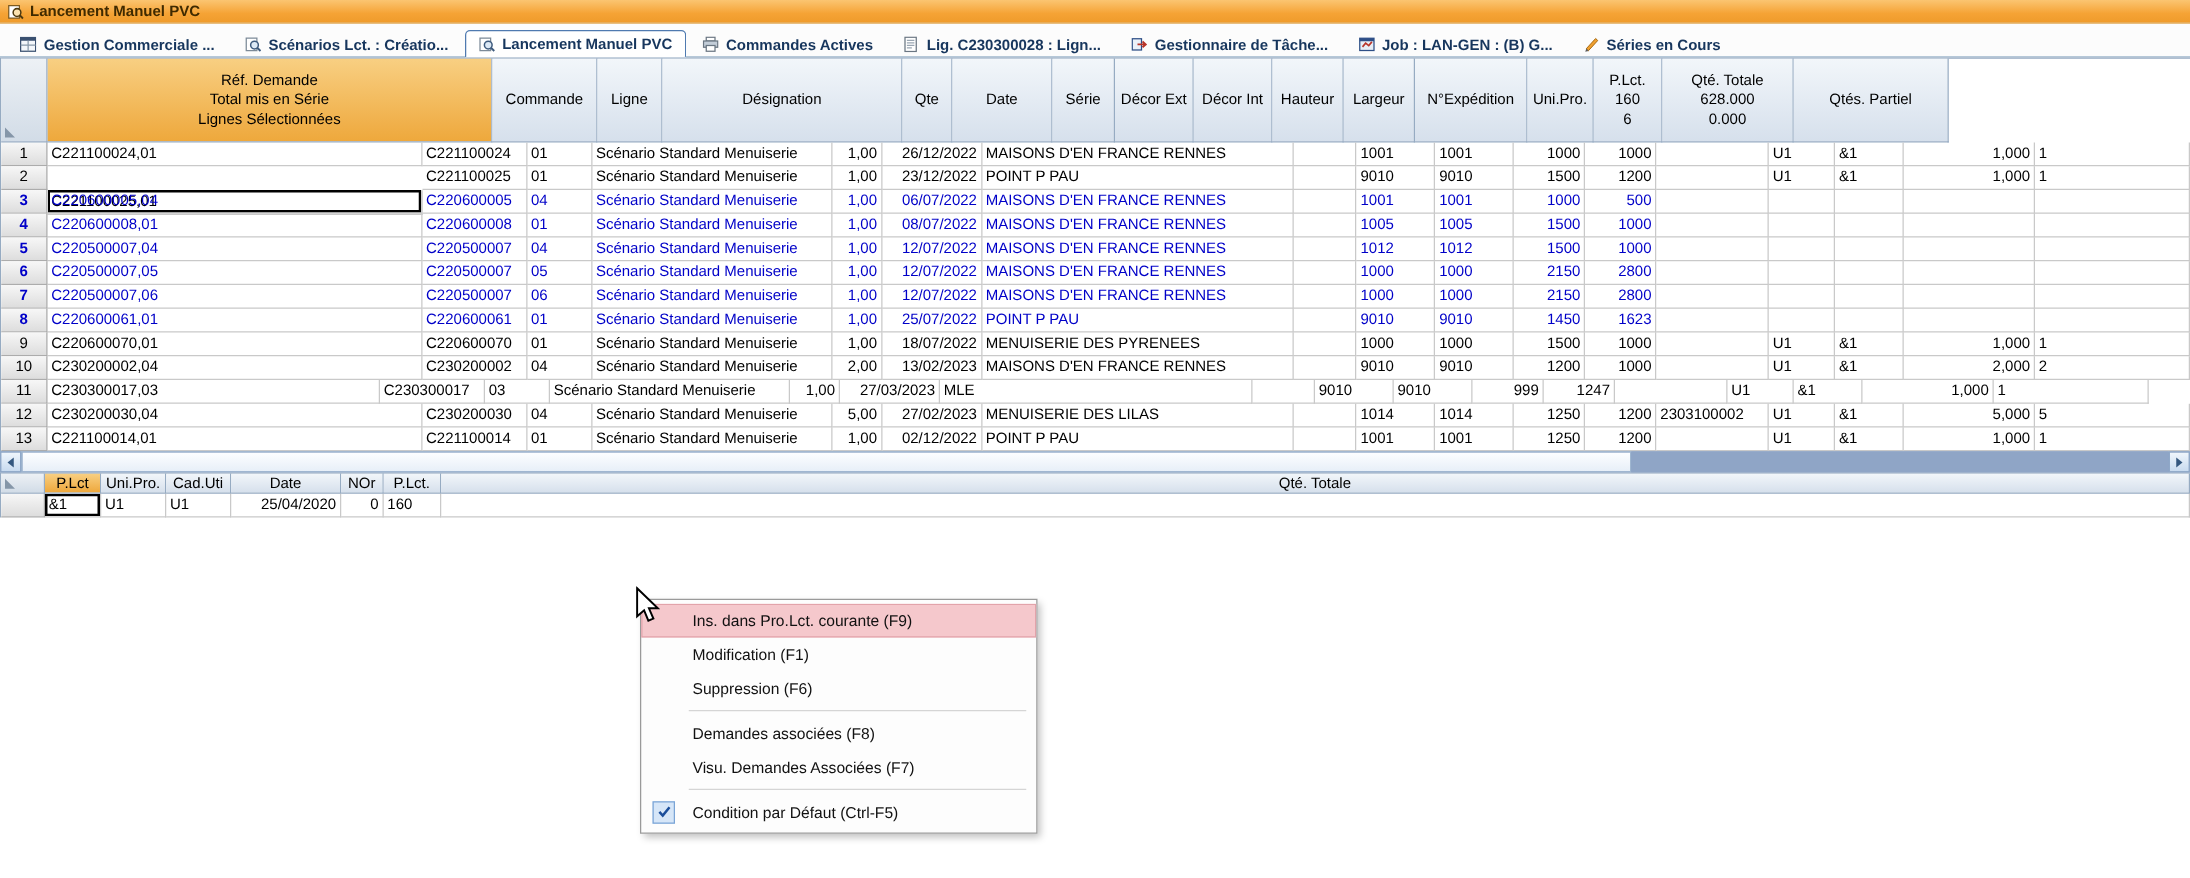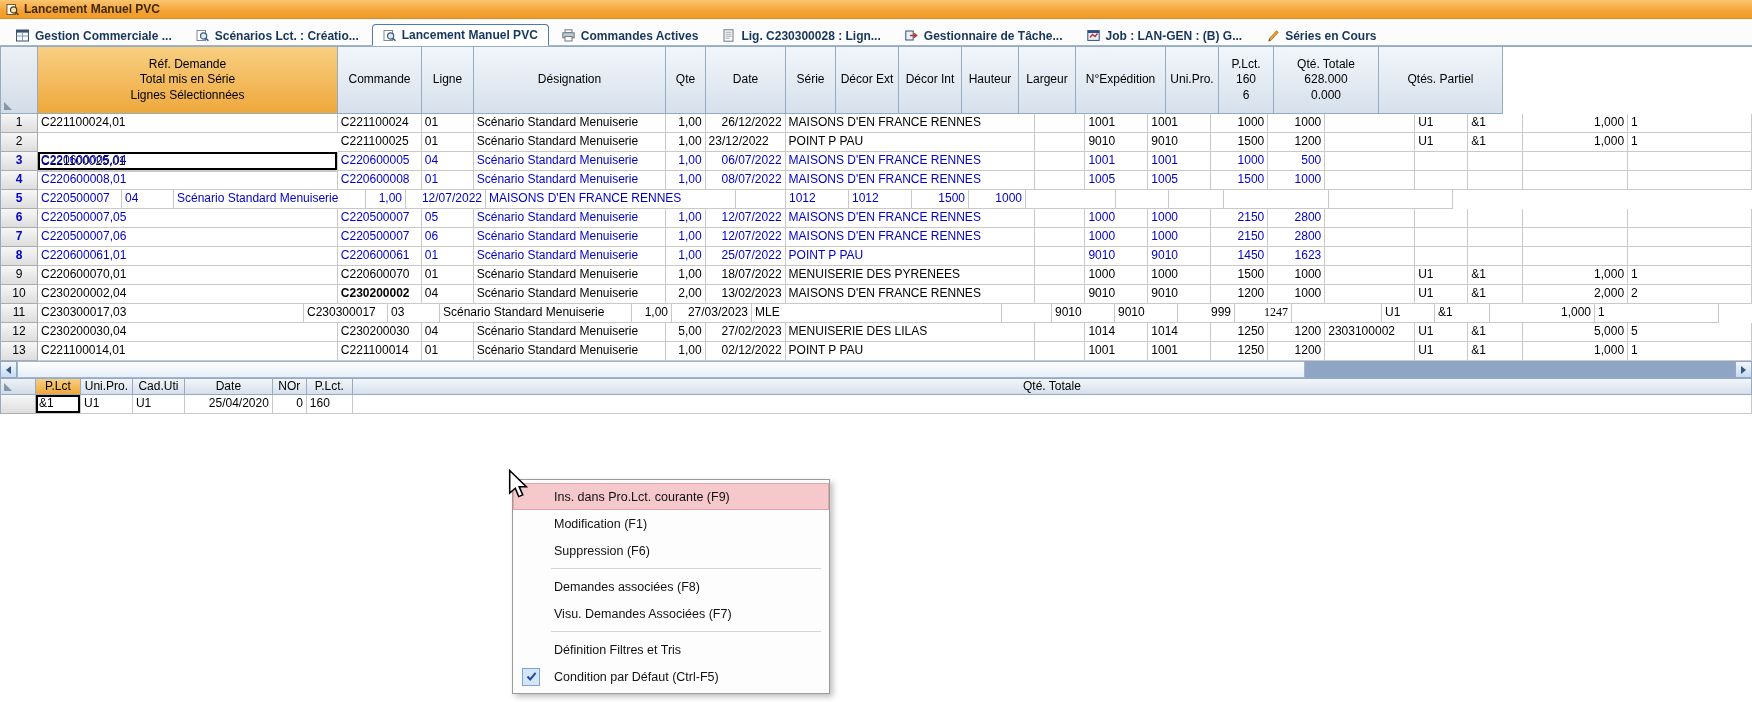--- a/index.html
+++ b/index.html
@@ -171,21 +171,21 @@
             <path d="M2.2 12.4 L3 9.8 L4.9 11.7 Z" fill="#5B5B5B"></path>
           </svg>
         </span>
         <span>Séries en Cours</span>
       </div>
     </div>
 
   <div class="mgrid">
     <div class="hrow">
         <div class="hcell corner" style="width: 37px;"></div>
-        <div class="hcell orange" style="width: 300px;">Réf. Demande
+        <div class="hcell orange" style="width: 356px;">Réf. Demande
 Total mis en Série
 Lignes Sélectionnées</div>
         <div class="hcell" style="width: 84px;">Commande</div>
         <div class="hcell" style="width: 52px;">Ligne</div>
         <div class="hcell" style="width: 192px;">Désignation</div>
         <div class="hcell" style="width: 40px;">Qte</div>
         <div class="hcell" style="width: 80px;">Date</div>
         <div class="hcell" style="width: 50px;">Série</div>
         <div class="hcell" style="width: 63px;">Décor Ext</div>
         <div class="hcell" style="width: 63px;">Décor Int</div>
@@ -222,21 +222,21 @@
           <div class="dcell" style="width: 105px; text-align: right;">1,000</div>
           <div class="dcell" style="width: 124px; text-align: left;">1</div>
         </div>
         <div class="drow">
           <div class="dcell rownum" style="width: 37px;">2</div>
           <div class="dcell" style="width: 300px; text-align: left; margin-top: 20px;">C221100025,01</div>
           <div class="dcell" style="width: 84px; text-align: left;">C221100025</div>
           <div class="dcell" style="width: 52px; text-align: left;">01</div>
           <div class="dcell" style="width: 192px; text-align: left;">Scénario Standard Menuiserie</div>
           <div class="dcell" style="width: 40px; text-align: right;">1,00</div>
-          <div class="dcell" style="width: 80px; ">23/12/2022</div>
+          <div class="dcell" style="width: 80px; text-align: right;">23/12/2022</div>
           <div class="dcell" style="width: 250px; text-align: left;">POINT P PAU</div>
           <div class="dcell" style="width: 50px; text-align: left;"></div>
           <div class="dcell" style="width: 63px; text-align: left;">9010</div>
           <div class="dcell" style="width: 63px; text-align: left;">9010</div>
           <div class="dcell" style="width: 57px; text-align: right;">1500</div>
           <div class="dcell" style="width: 57px; text-align: right;">1200</div>
           <div class="dcell" style="width: 90px; text-align: left;"></div>
           <div class="dcell" style="width: 53px; text-align: left;">U1</div>
           <div class="dcell" style="width: 55px; text-align: left;">&amp;1</div>
           <div class="dcell" style="width: 105px; text-align: right;">1,000</div>
@@ -277,20 +277,21 @@
           <div class="dcell" style="width: 57px; text-align: right;">1500</div>
           <div class="dcell" style="width: 57px; text-align: right;">1000</div>
           <div class="dcell" style="width: 90px; text-align: left;"></div>
           <div class="dcell" style="width: 53px; text-align: left;"></div>
           <div class="dcell" style="width: 55px; text-align: left;"></div>
           <div class="dcell" style="width: 105px; text-align: right;"></div>
           <div class="dcell" style="width: 124px; text-align: left;"></div>
         </div>
         <div class="drow blue">
           <div class="dcell rownum bold" style="width: 37px;">5</div>
+          <div class="dcell" style="width: 300px; text-align: left;">C220500007,04</div>
           <div class="dcell" style="width: 84px; text-align: left;">C220500007</div>
           <div class="dcell" style="width: 52px; text-align: left;">04</div>
           <div class="dcell" style="width: 192px; text-align: left;">Scénario Standard Menuiserie</div>
           <div class="dcell" style="width: 40px; text-align: right;">1,00</div>
           <div class="dcell" style="width: 80px; text-align: right;">12/07/2022</div>
           <div class="dcell" style="width: 250px; text-align: left;">MAISONS D'EN FRANCE RENNES</div>
           <div class="dcell" style="width: 50px; text-align: left;"></div>
           <div class="dcell" style="width: 63px; text-align: left;">1012</div>
           <div class="dcell" style="width: 63px; text-align: left;">1012</div>
           <div class="dcell" style="width: 57px; text-align: right;">1500</div>
@@ -377,21 +378,21 @@
           <div class="dcell" style="width: 57px; text-align: right;">1000</div>
           <div class="dcell" style="width: 90px; text-align: left;"></div>
           <div class="dcell" style="width: 53px; text-align: left;">U1</div>
           <div class="dcell" style="width: 55px; text-align: left;">&amp;1</div>
           <div class="dcell" style="width: 105px; text-align: right;">1,000</div>
           <div class="dcell" style="width: 124px; text-align: left;">1</div>
         </div>
         <div class="drow">
           <div class="dcell rownum" style="width: 37px;">10</div>
           <div class="dcell" style="width: 300px; text-align: left;">C230200002,04</div>
-          <div class="dcell" style="width: 84px; text-align: left; font-weight: bold;">C230200002</div>
+          <div class="dcell" style="width: 84px; text-align: left;">C230200002</div>
           <div class="dcell" style="width: 52px; text-align: left;">04</div>
           <div class="dcell" style="width: 192px; text-align: left;">Scénario Standard Menuiserie</div>
           <div class="dcell" style="width: 40px; text-align: right;">2,00</div>
           <div class="dcell" style="width: 80px; text-align: right;">13/02/2023</div>
           <div class="dcell" style="width: 250px; text-align: left;">MAISONS D'EN FRANCE RENNES</div>
           <div class="dcell" style="width: 50px; text-align: left;"></div>
           <div class="dcell" style="width: 63px; text-align: left;">9010</div>
           <div class="dcell" style="width: 63px; text-align: left;">9010</div>
           <div class="dcell" style="width: 57px; text-align: right;">1200</div>
           <div class="dcell" style="width: 57px; text-align: right;">1000</div>
@@ -407,21 +408,21 @@
           <div class="dcell" style="width: 84px; text-align: left;">C230300017</div>
           <div class="dcell" style="width: 52px; text-align: left;">03</div>
           <div class="dcell" style="width: 192px; text-align: left;">Scénario Standard Menuiserie</div>
           <div class="dcell" style="width: 40px; text-align: right;">1,00</div>
           <div class="dcell" style="width: 80px; text-align: right;">27/03/2023</div>
           <div class="dcell" style="width: 250px; text-align: left;">MLE</div>
           <div class="dcell" style="width: 50px; text-align: left;"></div>
           <div class="dcell" style="width: 63px; text-align: left;">9010</div>
           <div class="dcell" style="width: 63px; text-align: left;">9010</div>
           <div class="dcell" style="width: 57px; text-align: right;">999</div>
-          <div class="dcell" style="width: 57px; text-align: right; font-family: Liberation Serif, serif;">1247</div>
+          <div class="dcell" style="width: 57px; text-align: right;">1247</div>
           <div class="dcell" style="width: 90px; text-align: left;"></div>
           <div class="dcell" style="width: 53px; text-align: left;">U1</div>
           <div class="dcell" style="width: 55px; text-align: left;">&amp;1</div>
           <div class="dcell" style="width: 105px; text-align: right;">1,000</div>
           <div class="dcell" style="width: 124px; text-align: left;">1</div>
         </div>
         <div class="drow">
           <div class="dcell rownum" style="width: 37px;">12</div>
           <div class="dcell" style="width: 300px; text-align: left;">C230200030,04</div>
           <div class="dcell" style="width: 84px; text-align: left;">C230200030</div>
@@ -513,23 +514,20 @@
       </div>
       <div class="msep"></div>
       <div class="mi">
         <span>Demandes associées (F8)</span>
       </div>
       <div class="mi">
         <span>Visu. Demandes Associées (F7)</span>
       </div>
       <div class="msep"></div>
       <div class="mi">
-        <span>Définition Filtres et Tris</span>
-      </div>
-      <div class="mi">
         <span class="mcheck">
           <svg width="11" height="11" viewBox="0 0 11 11">
             <path d="M1.5 5.5 L4.2 8.4 L9.6 1.8" fill="none" stroke="#1B4E9B" stroke-width="2"></path>
           </svg>
         </span>
         <span>Condition par Défaut (Ctrl-F5)</span>
       </div>
     </div>
 
   <div class="cursor">

